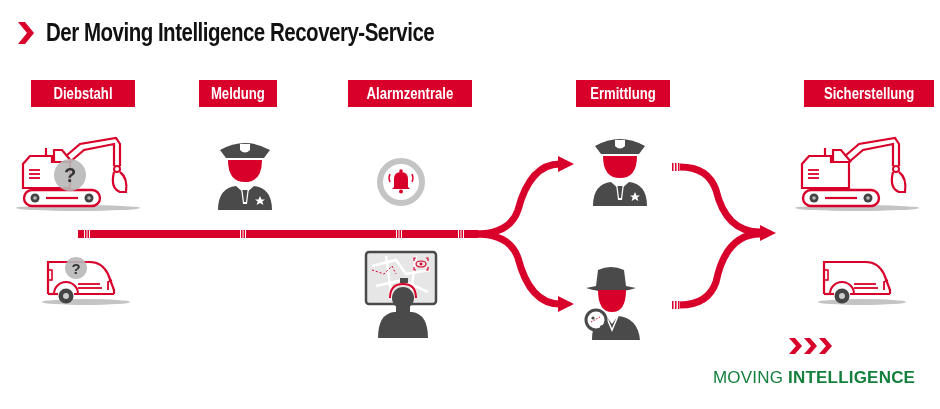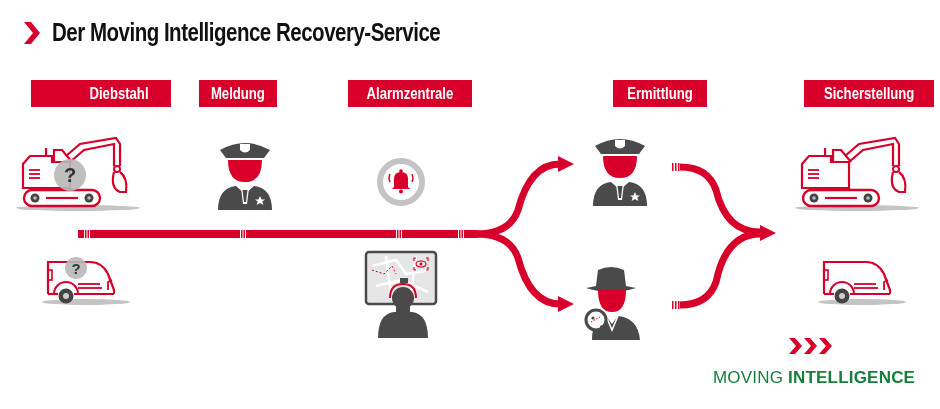--- a/index.html
+++ b/index.html
@@ -1,41 +1,41 @@
 <!DOCTYPE html>
 <html><head>
   <meta charset="utf-8">
   <style>
     html, body { margin: 0; padding: 0; background: #ffffff; }
     body { width: 940px; height: 409px; position: relative; overflow: hidden; font-family: "Liberation Sans", sans-serif; }
-    .title-wrap { position: absolute; left: 24px; top: 18px; display: flex; align-items: center; }
+    .title-wrap { position: absolute; left: 18px; top: 18px; display: flex; align-items: center; }
     .title-chev { width: 16px; height: 22px; margin-right: 12px; }
     .title { font-family: "Liberation Sans", sans-serif; font-weight: bold; font-size: 25px; color: #111; letter-spacing: -0.6px; transform: scaleX(0.82); transform-origin: left center; white-space: nowrap; }
     .label { position: absolute; top: 80px; height: 27px; background: #d8002a; color: #fff; font-weight: bold; font-size: 16px; line-height: 27px; text-align: center; white-space: nowrap; overflow: hidden; }
     .label span { display: inline-block; transform: scaleX(0.82); }
     svg.diagram { position: absolute; left: 0; top: 0; }
     .brand { position: absolute; left: 713px; top: 338px; width: 200px; }
     .brand-chevs { position: absolute; left: 76px; top: 0; }
     .brand-text { position: absolute; left: 0; top: 30px; font-size: 17px; color: #15803d; white-space: nowrap; letter-spacing: 0.2px; }
     .brand-text b { font-weight: 900; }
   </style>
 </head>
 <body>
 
 <div class="title-wrap">
   <svg class="title-chev" viewBox="0 0 16 22">
     <polygon points="0,0 7,0 16,11 7,22 0,22 9,11" fill="#d8002a"></polygon>
   </svg>
   <div class="title">Der Moving Intelligence Recovery-Service</div>
 </div>
 
-<div class="label" style="left:31px;width:104px;padding-left:36px;"><span>Diebstahl</span></div>
+<div class="label" style="left:31px;width:104px;"><span>Diebstahl</span></div>
 <div class="label" style="left:199px;width:78px;"><span>Meldung</span></div>
 <div class="label" style="left:348px;width:124px;"><span>Alarmzentrale</span></div>
-<div class="label" style="left:576px;width:94px;margin-left:37px;"><span>Ermittlung</span></div>
+<div class="label" style="left:576px;width:94px;"><span>Ermittlung</span></div>
 <div class="label" style="left:804px;width:130px;"><span>Sicherstellung</span></div>
 
 <svg class="diagram" width="940" height="409" viewBox="0 0 940 409">
   <defs>
     <g id="excavator">
       <ellipse cx="60" cy="76" rx="62" ry="3" fill="#c4c4c4"></ellipse>
       <rect x="6" y="58" width="76" height="16" rx="8" fill="none" stroke="#d8002a" stroke-width="2.4"></rect>
       <circle cx="17" cy="66" r="4.5" fill="#444"></circle>
         <circle cx="17" cy="66" r="1.8" fill="#bbb"></circle>
       <circle cx="71" cy="66" r="4.5" fill="#444"></circle>

